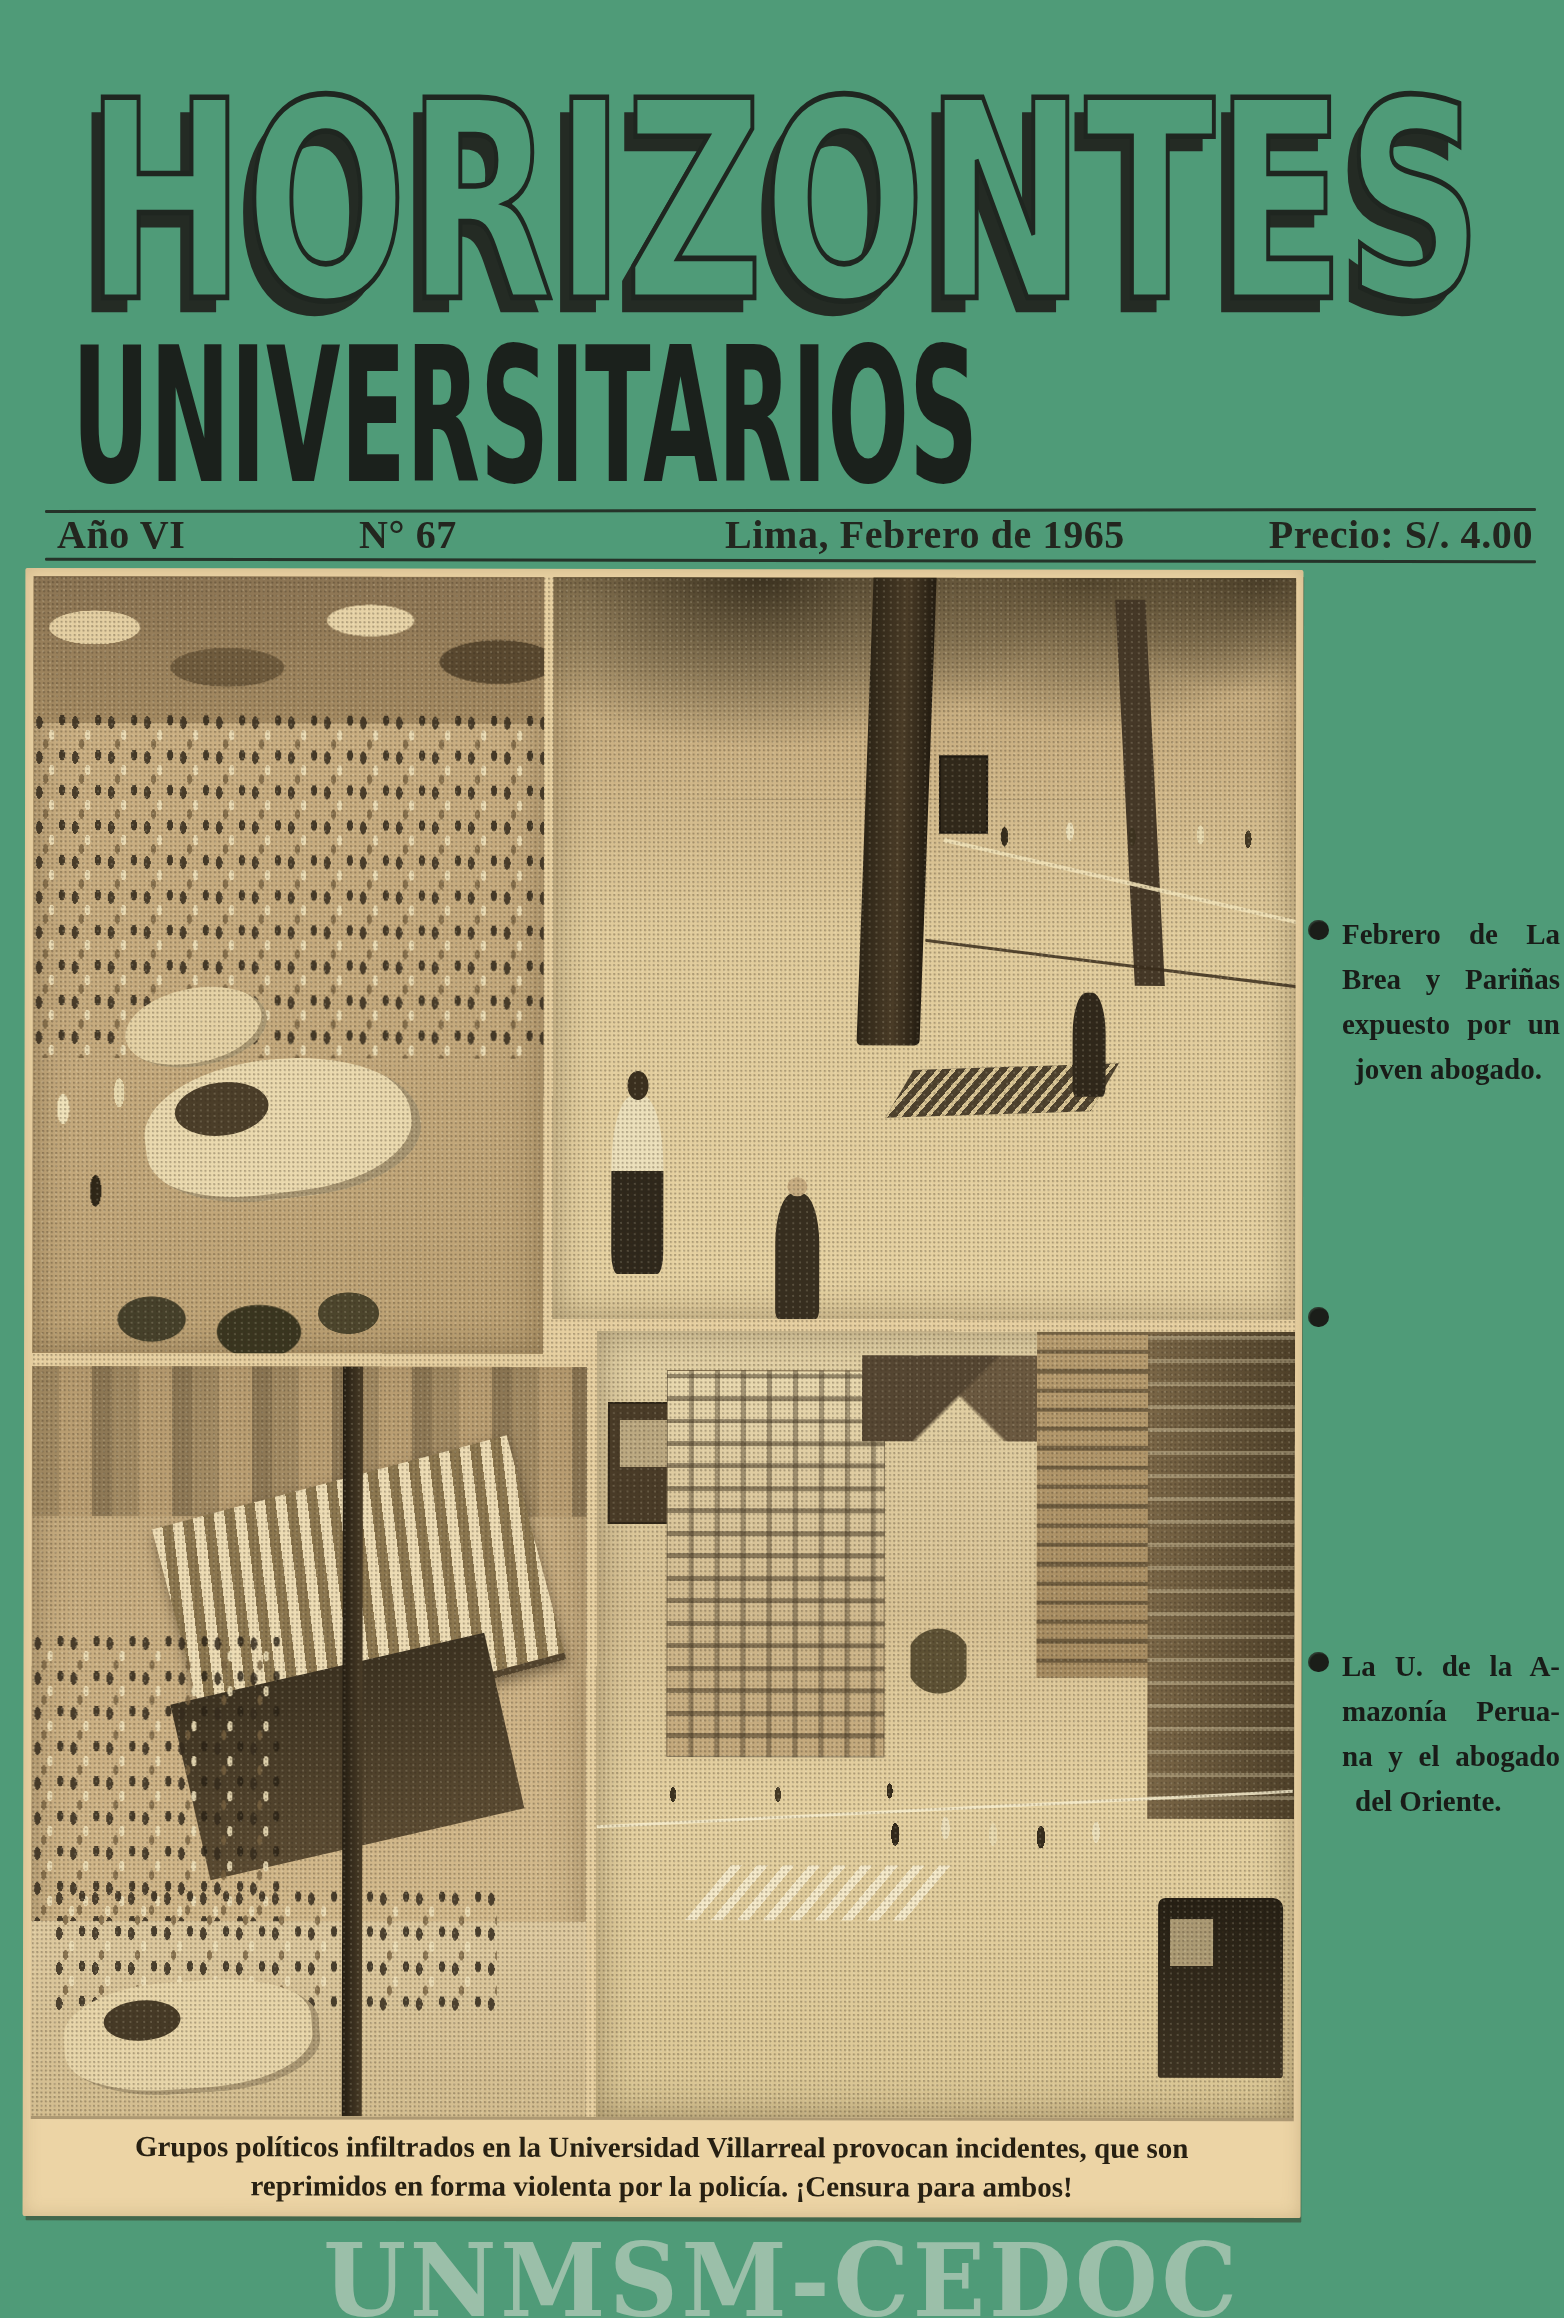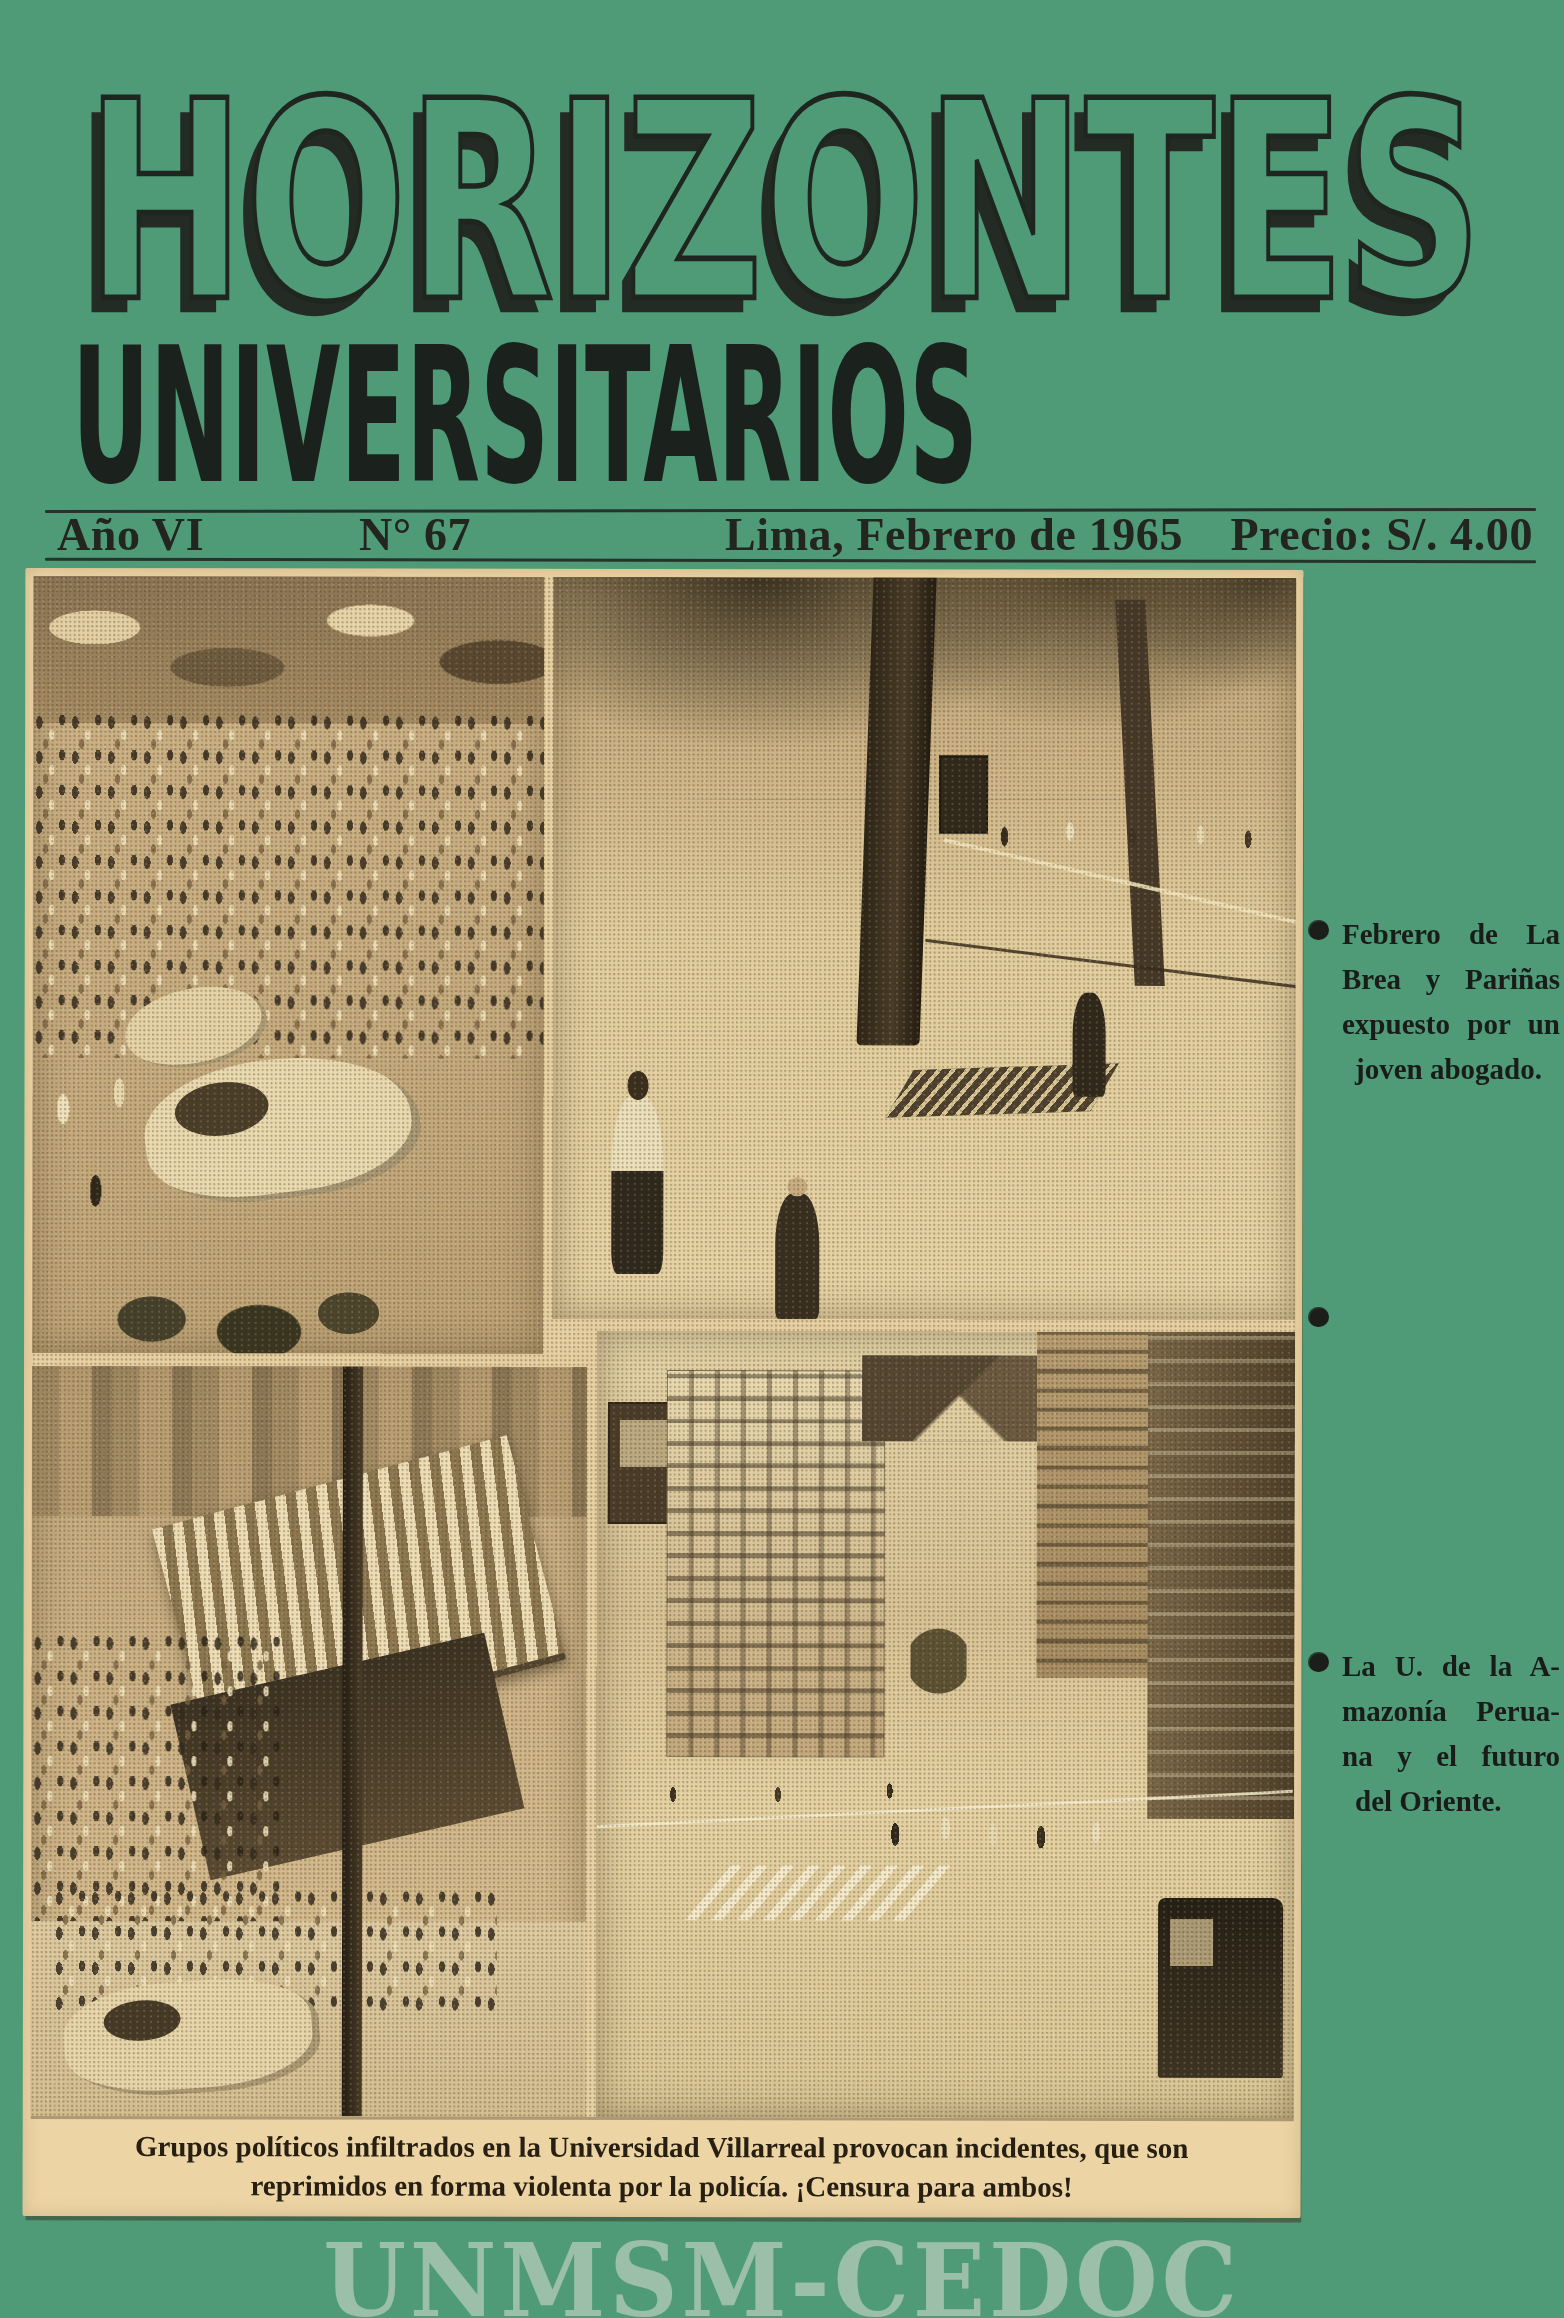--- a/index.html
+++ b/index.html
@@ -12,21 +12,21 @@
   }
   
   .title-svg{position:absolute;left:79px;top:80px;width:1411px;height:255px;}
   .subtitle-svg{position:absolute;left:64px;top:342px;width:922px;height:148px;}
   
   .rule{position:absolute;left:45px;width:1491px;height:2.5px;background:#20241e;opacity:.88;border-radius:1.2px;}
   .rule.top{top:509px;transform:rotate(-0.08deg);}
   .rule.bottom{top:559px;transform:rotate(0.1deg);}
   .info-field{
     position:absolute;top:515px;height:40px;
-    font-weight:bold;font-size:46px;line-height:40px;color:#23261f;
+    font-weight:bold;font-size:40px;line-height:40px;color:#23261f;
     letter-spacing:0.6px;white-space:nowrap;
   }
   .f-year{left:57px;}
   .f-issue{left:359px;}
   .f-date{left:725px;}
   .f-price{right:31px;margin-left:20px;}
   
   .paste-up{
     position:absolute;left:24px;top:569px;width:1278px;height:1648px;
     background:#ecd4a5;
@@ -309,21 +309,21 @@
 
   <div class="bullet-item" style="top:1299px">
     <span class="bullet-dot"></span>
   </div>
 
   <div class="bullet-item" style="top:1644px">
     <span class="bullet-dot"></span>
     <div class="bullet-lines">
       <div class="bl">La U. de la A-</div>
       <div class="bl">mazonía Perua-</div>
-      <div class="bl">na y el futuro</div>
+      <div class="bl">na y el abogado</div>
       <div class="bl last">del Oriente.</div>
     </div>
   </div>
 
   <div class="watermark">UNMSM-CEDOC</div>
 
 </div>
 
 
 </body></html>

